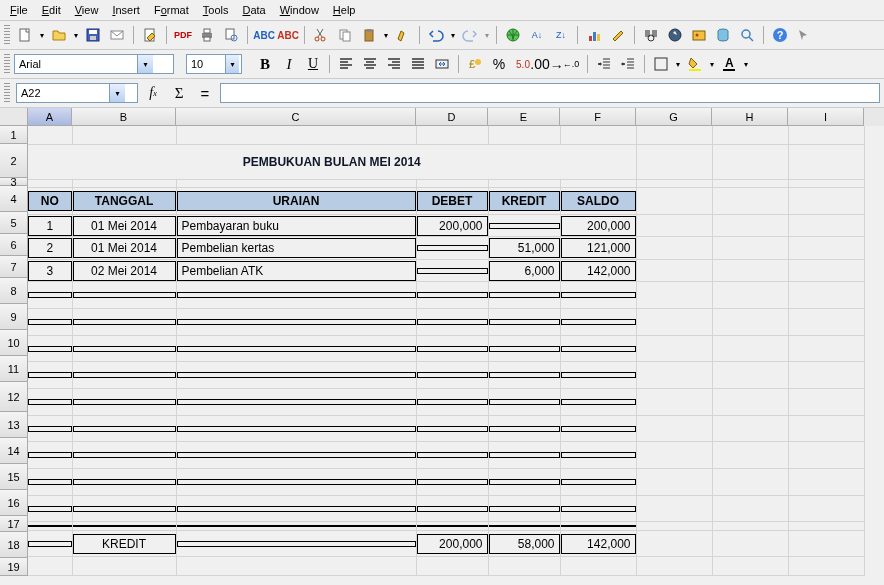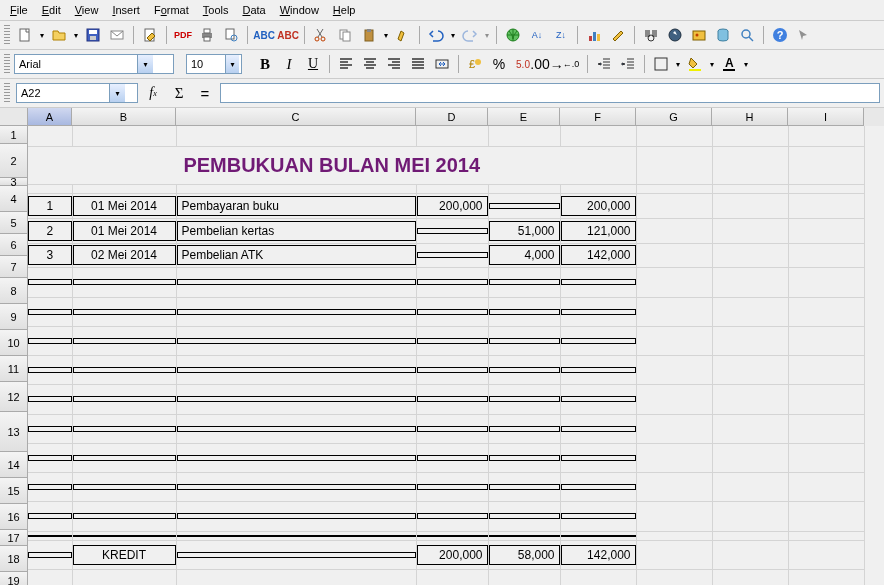--- a/index.html
+++ b/index.html
@@ -19,21 +19,21 @@
 .colheads { display: flex; background: #e8e8e8; }
 .corner { width: 28px; height: 18px; background: #e8e8e8; border-right: 1px solid #aaa; border-bottom: 1px solid #aaa; }
 .colhead { height: 18px; border-right: 1px solid #aaa; border-bottom: 1px solid #aaa; background: linear-gradient(#f4f4f4,#e0e0e0); text-align: center; font-size: 11px; line-height: 18px; cursor: pointer; }
 .colhead.sel { background: linear-gradient(#d0d8f0,#a8b8e0); }
 .rowhead { width: 28px; border-right: 1px solid #aaa; border-bottom: 1px solid #aaa; background: linear-gradient(#f4f4f4,#e0e0e0); text-align: center; font-size: 11px; display: flex; align-items: center; justify-content: center; cursor: pointer; }
 table.sheet { border-collapse: collapse; table-layout: fixed; }
 table.sheet td { border-right: 1px solid #d4d4d4; border-bottom: 1px solid #d4d4d4; padding: 0; font-size: 12px; font-family: Arial; vertical-align: middle; }
 .cell { padding: 2px 4px; height: 100%; display: flex; align-items: center; }
 .border-cell { border: 1px solid #000; }
 .hdr-cell { background: #b8cce4; font-weight: bold; text-align: center; justify-content: center; }
-.title-cell { color: #701a75; font-weight: bold; font-size: 20px; justify-content: center; font-family: Arial; }
+.title-cell { color: #0f172a; font-weight: bold; font-size: 12px; justify-content: center; font-family: Arial; }
 .num { justify-content: flex-end; }
 .center { justify-content: center; }
 svg { width: 16px; height: 16px; }
 </style>
 </head>
 <body>
 
 <div class="menubar">
   <span><u>F</u>ile</span>
   <span><u>E</u>dit</span>
@@ -325,21 +325,21 @@
       <div class="rowhead" style="height:8px">3</div>
       <div class="rowhead" style="height:26px">4</div>
       <div class="rowhead" style="height:22px">5</div>
       <div class="rowhead" style="height:22px">6</div>
       <div class="rowhead" style="height:22px">7</div>
       <div class="rowhead" style="height:26px">8</div>
       <div class="rowhead" style="height:26px">9</div>
       <div class="rowhead" style="height:26px">10</div>
       <div class="rowhead" style="height:26px">11</div>
       <div class="rowhead" style="height:30px">12</div>
-      <div class="rowhead" style="height:40px">13</div>
+      <div class="rowhead" style="height:26px">13</div>
       <div class="rowhead" style="height:26px">14</div>
       <div class="rowhead" style="height:26px">15</div>
       <div class="rowhead" style="height:26px">16</div>
       <div class="rowhead" style="height:16px">17</div>
       <div class="rowhead" style="height:26px">18</div>
       <div class="rowhead" style="height:18px">19</div>
     </div>
     <table class="sheet">
       <colgroup>
           <col style="width:44px">
@@ -376,81 +376,104 @@
             <td></td>
             <td></td>
             <td></td>
             <td></td>
             <td></td>
             <td></td>
             <td></td>
             <td></td>
             <td></td>
           </tr>
-      <tr style="height:22px">
-        <td>
-              <div class="cell border-cell center">1</div>
-            </td>
-        <td>
-              <div class="cell border-cell center">01 Mei 2014</div>
-            </td>
-        <td>
-              <div class="cell border-cell">Pembayaran buku</div>
-            </td>
-        <td>
-              <div class="cell border-cell num">200,000</div>
-            </td>
-        <td>
-              <div class="cell border-cell num"></div>
-            </td>
-        <td>
-              <div class="cell border-cell num">200,000</div>
+      <tr style="height:26px">
+        <td>
+              <div class="cell border-cell hdr-cell">NO</div>
+            </td>
+        <td>
+              <div class="cell border-cell hdr-cell">TANGGAL</div>
+            </td>
+        <td>
+              <div class="cell border-cell hdr-cell">URAIAN</div>
+            </td>
+        <td>
+              <div class="cell border-cell hdr-cell">DEBET</div>
+            </td>
+        <td>
+              <div class="cell border-cell hdr-cell">KREDIT</div>
+            </td>
+        <td>
+              <div class="cell border-cell hdr-cell">SALDO</div>
             </td>
         <td></td>
             <td></td>
             <td></td>
       </tr>
       <tr style="height:22px">
         <td>
-              <div class="cell border-cell center">2</div>
+              <div class="cell border-cell center">1</div>
             </td>
         <td>
               <div class="cell border-cell center">01 Mei 2014</div>
             </td>
         <td>
-              <div class="cell border-cell">Pembelian kertas</div>
+              <div class="cell border-cell">Pembayaran buku</div>
+            </td>
+        <td>
+              <div class="cell border-cell num">200,000</div>
             </td>
         <td>
               <div class="cell border-cell num"></div>
             </td>
         <td>
-              <div class="cell border-cell num">51,000</div>
-            </td>
-        <td>
-              <div class="cell border-cell num">121,000</div>
+              <div class="cell border-cell num">200,000</div>
             </td>
         <td></td>
             <td></td>
             <td></td>
       </tr>
       <tr style="height:22px">
         <td>
+              <div class="cell border-cell center">2</div>
+            </td>
+        <td>
+              <div class="cell border-cell center">01 Mei 2014</div>
+            </td>
+        <td>
+              <div class="cell border-cell">Pembelian kertas</div>
+            </td>
+        <td>
+              <div class="cell border-cell num"></div>
+            </td>
+        <td>
+              <div class="cell border-cell num">51,000</div>
+            </td>
+        <td>
+              <div class="cell border-cell num">121,000</div>
+            </td>
+        <td></td>
+            <td></td>
+            <td></td>
+      </tr>
+      <tr style="height:22px">
+        <td>
               <div class="cell border-cell center">3</div>
             </td>
         <td>
               <div class="cell border-cell center">02 Mei 2014</div>
             </td>
         <td>
               <div class="cell border-cell">Pembelian ATK</div>
             </td>
         <td>
               <div class="cell border-cell num"></div>
             </td>
         <td>
-              <div class="cell border-cell num">4,000</div>
+              <div class="cell border-cell num">6,000</div>
             </td>
         <td>
               <div class="cell border-cell num">142,000</div>
             </td>
         <td></td>
             <td></td>
             <td></td>
       </tr>
       <tr style="height:26px">
             <td>

